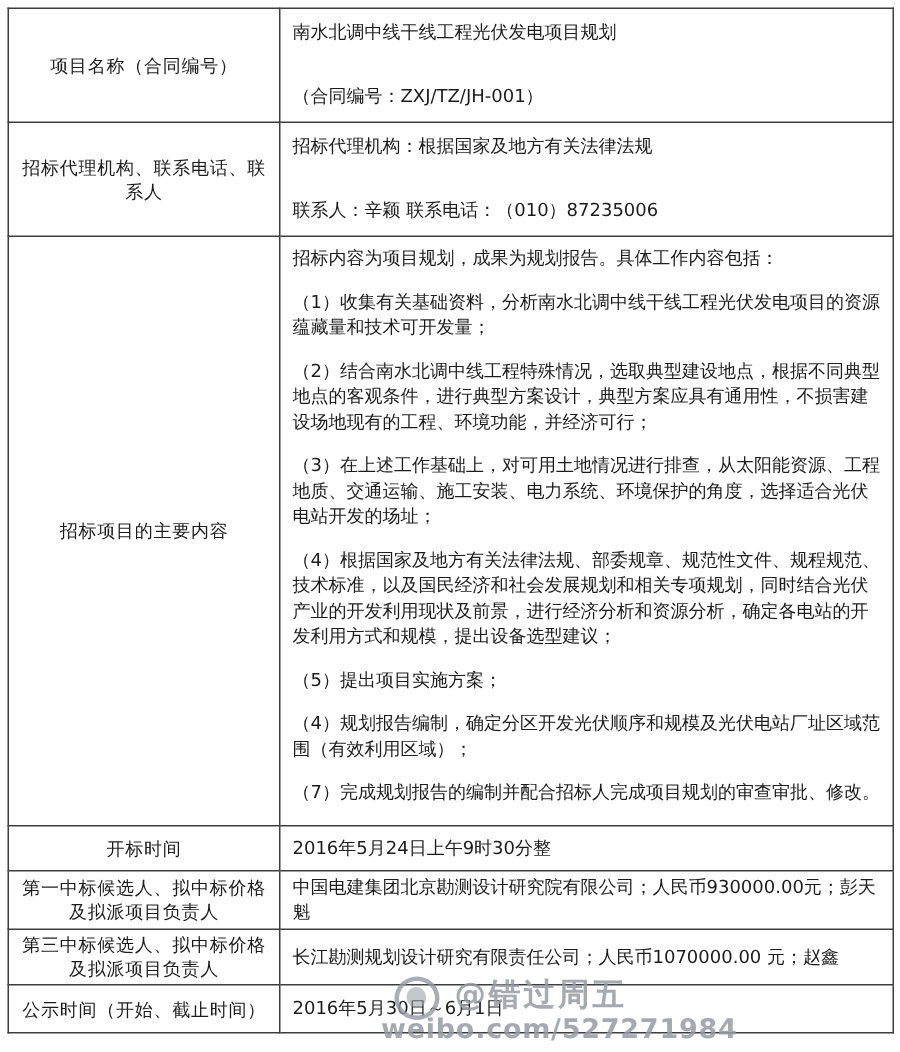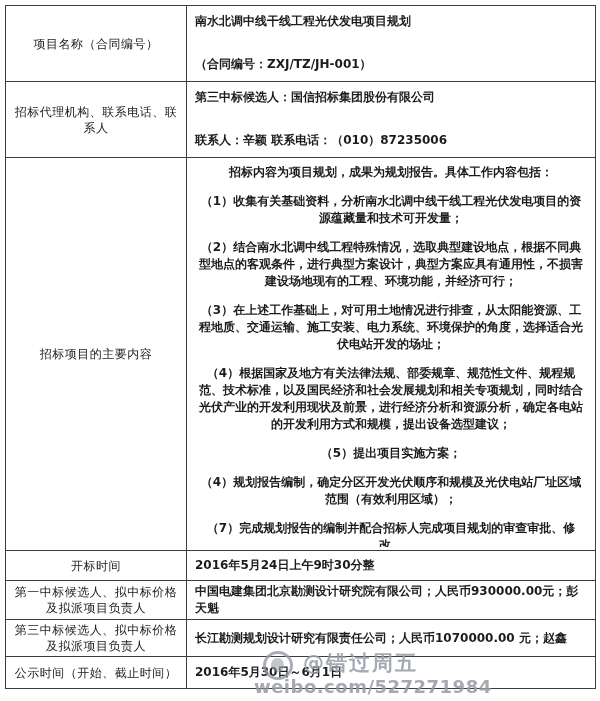--- a/index.html
+++ b/index.html
@@ -15,40 +15,39 @@
     position: absolute;
     left: 5px; top: 5px;
     width: 591px;
     border-collapse: collapse;
     table-layout: fixed;
   }
   .doc-table td {
     border: 1px solid #3d3d3d;
     font-size: 12px;
     overflow: hidden;
-    font-weight: bold;
   }
   td.label-cell {
     width: 181px;
     text-align: center;
     font-weight: normal;
     vertical-align: middle;
     padding: 2px 6px;
     line-height: 16px;
     letter-spacing: 0.5px;
   }
   td.value-cell {
     vertical-align: middle;
     padding: 2px 8px;
     line-height: 17px;
   }
   td.value-cell.top { vertical-align: top; }
   .two-line p { margin: 5px 0 6px 0; }
   .two-line p + p { margin-top: 26px; }
-  .content-body { height: 387px; overflow: hidden; padding-top: 2px; text-align: center; }
+  .content-body { height: 387px; overflow: hidden; padding-top: 2px; }
   .content-body p { margin: 0 0 12px 0; }
   .content-body p:first-child { margin-top: 2px; }
   
   tr.r-project   { height: 50px; }
   tr.r-tenderee  { height: 33px; }
   tr.r-agency    { height: 57px; }
   tr.r-content   { height: 393px; }
   tr.r-opening   { height: 30px; }
   tr.r-cand1     { height: 37px; }
   tr.r-cand2     { height: 30px; }
@@ -103,21 +102,21 @@
     <tr class="r-project">
       <td class="label-cell">项目名称（合同编号）</td>
       <td class="value-cell top two-line">
         <p>南水北调中线干线工程光伏发电项目规划</p>
         <p>（合同编号：ZXJ/TZ/JH-001）</p>
       </td>
     </tr>
     <tr class="r-agency">
       <td class="label-cell">招标代理机构、联系电话、联系人</td>
       <td class="value-cell top two-line">
-        <p>第三中标候选人：国信招标集团股份有限公司</p>
+        <p>招标代理机构：根据国家及地方有关法律法规</p>
         <p>联系人：辛颖 联系电话：（010）87235006</p>
       </td>
     </tr>
     <tr class="r-content">
       <td class="label-cell">招标项目的主要内容</td>
       <td class="value-cell top">
         <div class="content-body">
           <p>招标内容为项目规划，成果为规划报告。具体工作内容包括：</p>
           <p>（1）收集有关基础资料，分析南水北调中线干线工程光伏发电项目的资源蕴藏量和技术可开发量；</p>
           <p>（2）结合南水北调中线工程特殊情况，选取典型建设地点，根据不同典型地点的客观条件，进行典型方案设计，典型方案应具有通用性，不损害建设场地现有的工程、环境功能，并经济可行；</p>

